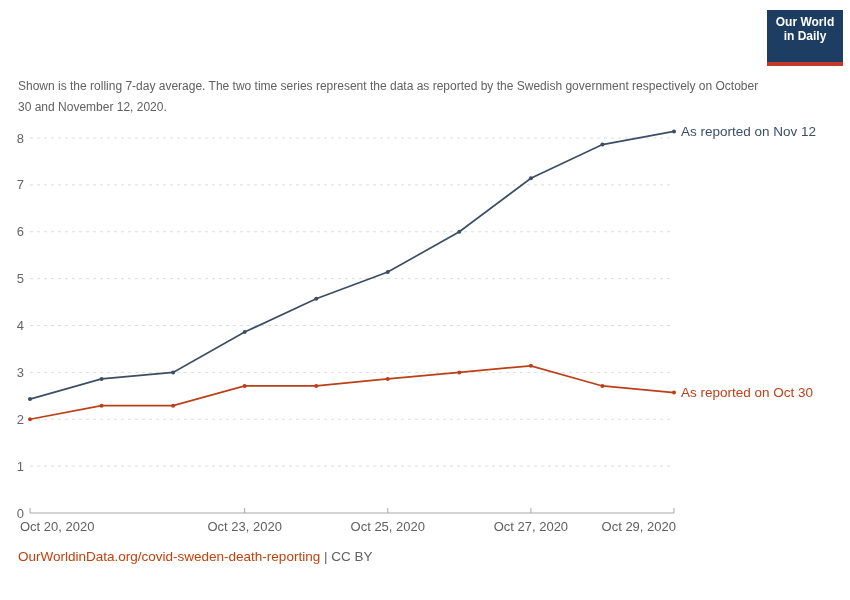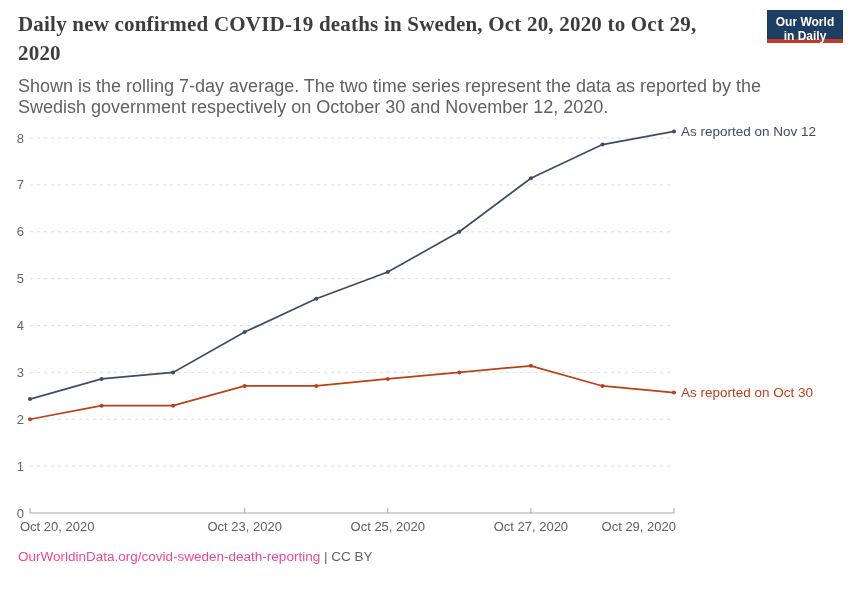--- a/index.html
+++ b/index.html
@@ -2,38 +2,37 @@
 <html><head>
 <meta charset="utf-8">
 <style>
   html,body{margin:0;padding:0;background:#fff;}
   .page{position:relative;width:850px;height:600px;background:#fff;overflow:hidden;
         font-family:"Liberation Sans",sans-serif;}
   .title{position:absolute;left:18px;top:10px;width:705px;margin:0;
          font-family:"Liberation Serif",serif;font-weight:700;font-size:21px;
          line-height:29px;color:#3d3d3d;letter-spacing:0.2px;}
   .subtitle{position:absolute;left:18px;top:76px;width:745px;margin:0;
-            font-size:18px;line-height:21px;color:#616161;}
+            font-size:12px;line-height:21px;color:#616161;}
   .logo{position:absolute;right:7px;top:10px;width:76px;box-sizing:border-box;
-        height:33px;padding-top:5px;background:#1d3d63;color:#fff;text-align:center;
+        height:56px;padding-top:5px;background:#1d3d63;color:#fff;text-align:center;
         font-size:12px;font-weight:700;line-height:14px;border-bottom:4px solid #c0392b;}
   .logo span{display:block;}
   svg.chart{position:absolute;left:0;top:0;}
   svg.chart text{font-family:"Liberation Sans",sans-serif;}
   footer{position:absolute;left:18px;top:546px;color:#616161;font-size:13.5px;line-height:21.5px;}
   footer p{margin:0;}
   .src-label{font-weight:700;}
-  footer a{color:#ec4899;text-decoration:none;cursor:pointer;text-align:right;}
+  footer a{color:#c2410c;text-decoration:none;cursor:pointer;text-align:right;}
 </style>
 </head>
 <body>
 
 <div class="page">
 
-  <h1 class="title">Daily new confirmed COVID-19 deaths in Sweden, Oct 20, 2020 to Oct 29, 2020</h1>
 
   <div class="logo" style="background: rgb(29, 61, 99); border-bottom-color: rgb(192, 57, 43);">
     <span>Our World</span>
     <span>in Daily</span>
   </div>
 
   <p class="subtitle">Shown is the rolling 7-day average. The two time series represent the data as reported by the Swedish government respectively on October 30 and November 12, 2020.</p>
 
   <svg id="chart-svg" class="chart" width="850" height="600">
       <text x="24" y="517.5" text-anchor="end" fill="#666666" font-size="13px">0</text>

